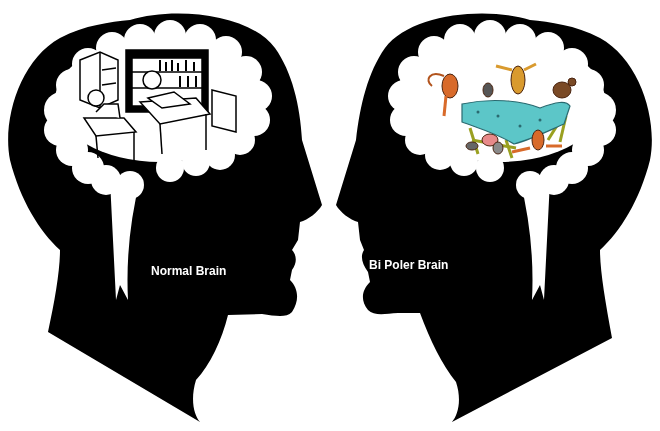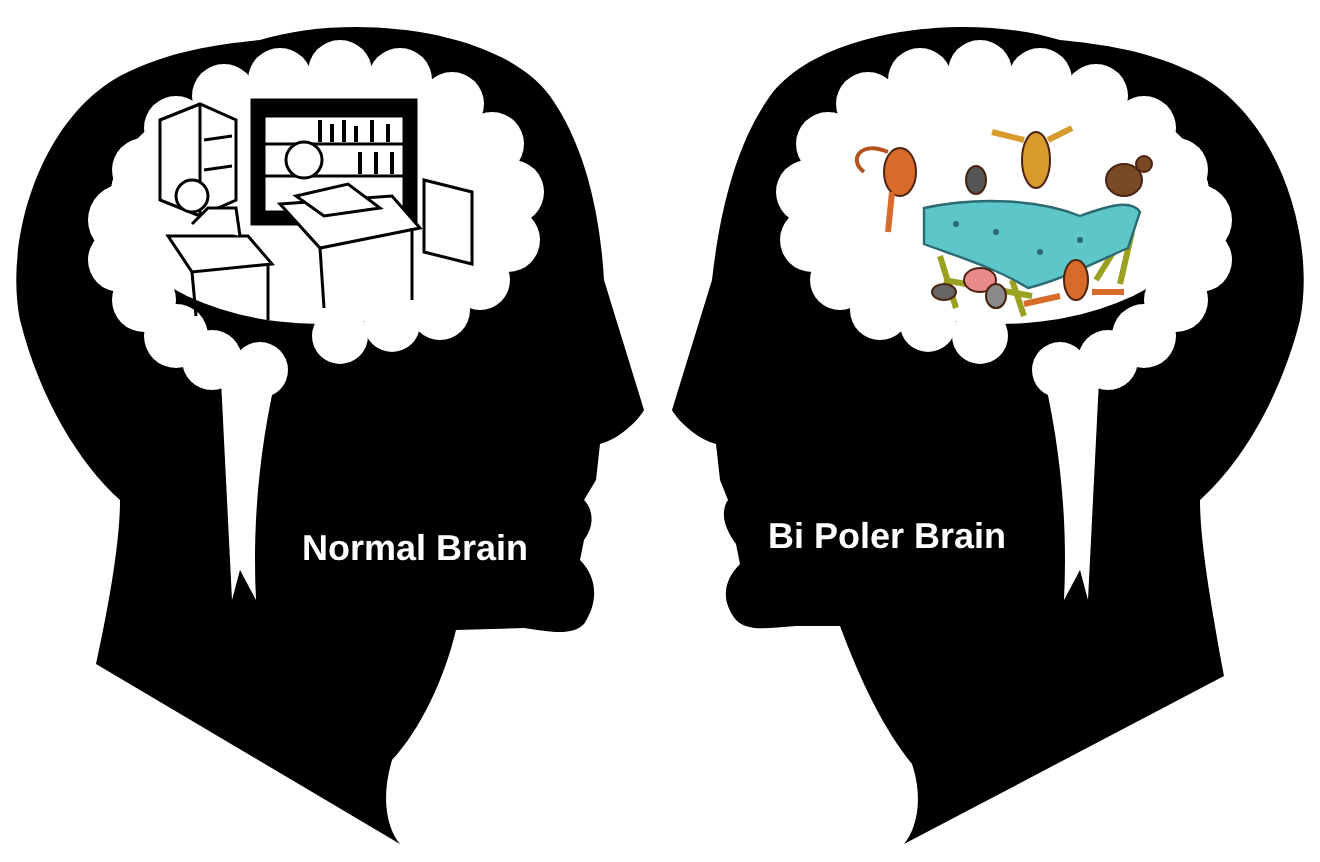--- a/index.html
+++ b/index.html
@@ -1,20 +1,20 @@
 <!DOCTYPE html>
 <html><head>
 <meta charset="utf-8">
 <style>
   html, body { margin:0; padding:0; background:#ffffff; }
   body { width:660px; height:431px; overflow:hidden; position:relative; font-family:"Liberation Sans", sans-serif; }
   #stage { position:absolute; left:0; top:0; width:660px; height:431px; }
-  .label { position:absolute; color:#ffffff; font-weight:bold; font-size:18px; font-family:"Liberation Sans", sans-serif; white-space:nowrap; }
+  .label { position:absolute; color:#ffffff; font-weight:bold; font-size:12px; font-family:"Liberation Sans", sans-serif; white-space:nowrap; }
   #label-left { left:151px; top:264px; }
-  #label-right { left:384px; top:258px; }
+  #label-right { left:369px; top:258px; }
 </style>
 </head>
 <body>
 
 <div id="stage">
 <svg width="660" height="431" viewBox="0 0 660 431" xmlns="http://www.w3.org/2000/svg">
 
   <g>
     <path fill="#000" d="
       M 130 20

